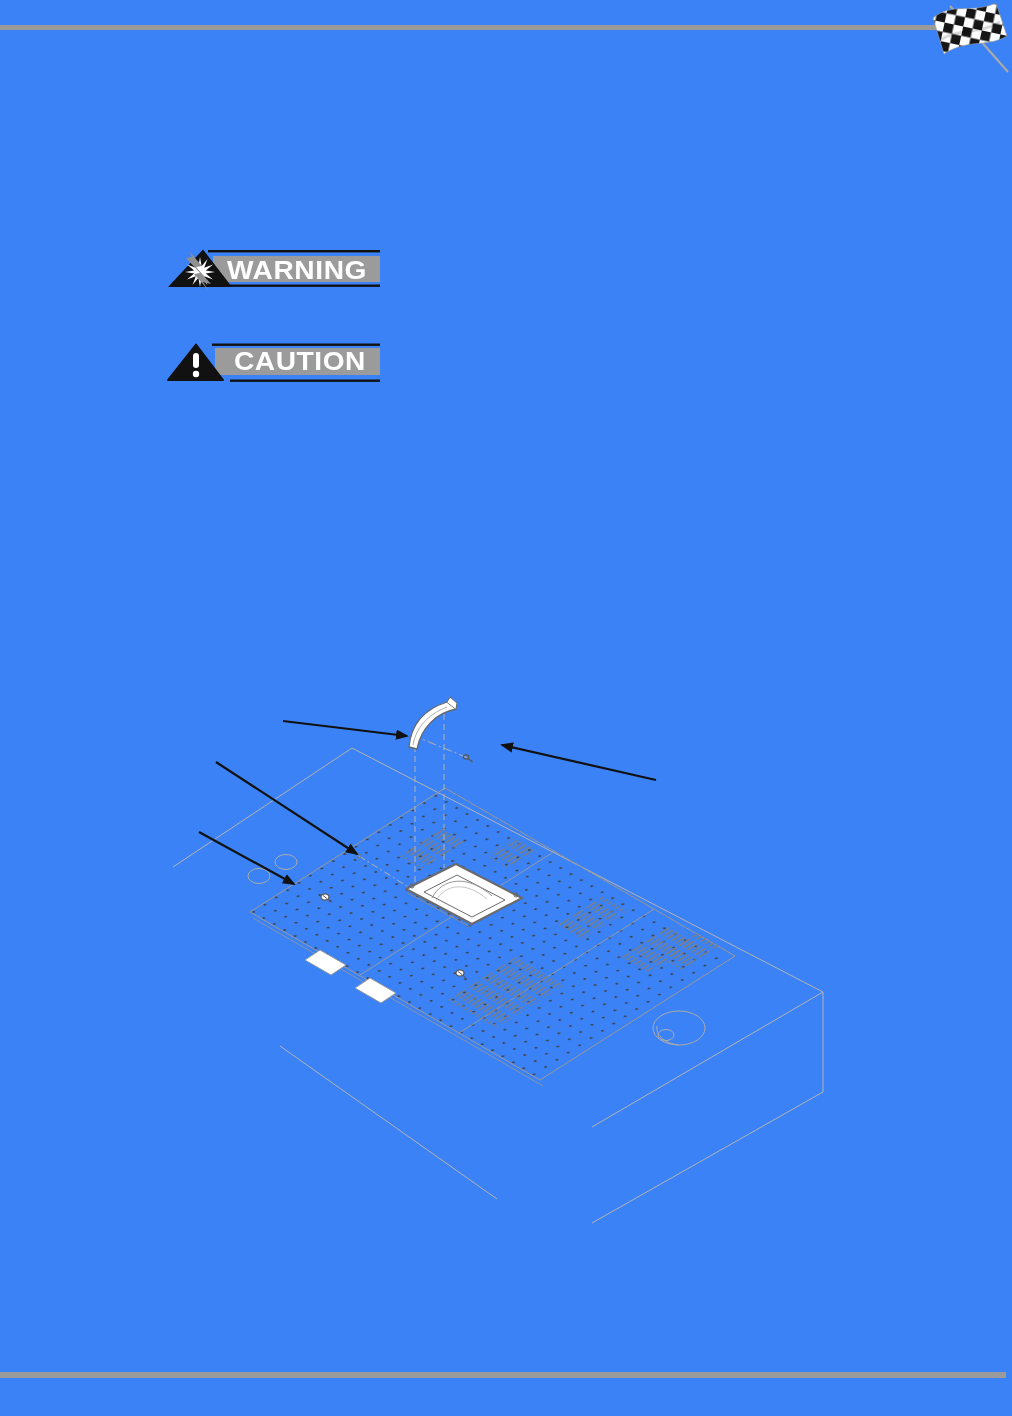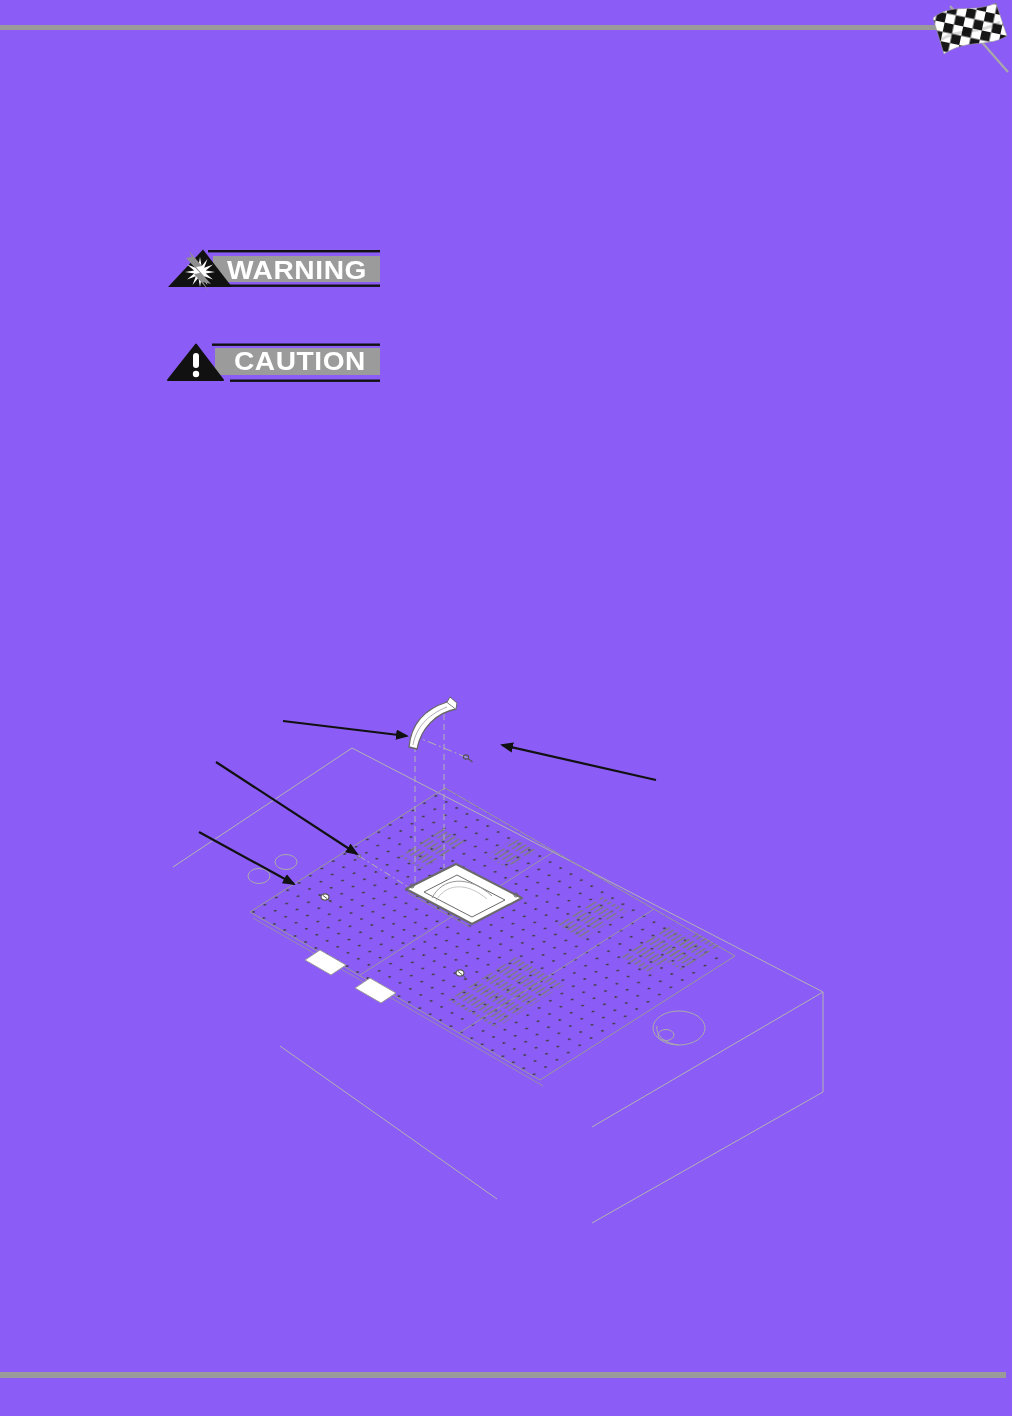--- a/index.html
+++ b/index.html
@@ -1,16 +1,16 @@
 <!DOCTYPE html>
 <html><head>
 <meta charset="utf-8">
 <style>
   html,body{margin:0;padding:0;background:#fff;}
-  .page{position:relative;width:1012px;height:1416px;background:#8b5cf6;overflow:hidden;
+  .page{position:relative;width:1012px;height:1416px;background:#3b82f6;overflow:hidden;
         font-family:"Liberation Sans", sans-serif;}
   .rule{position:absolute;}
   .rule-top{left:0;top:25px;width:960px;height:5px;background:#9a9a9a;}
   .rule-bottom{left:0;top:1372px;width:1006px;height:6px;background:#9a9a9a;}
   .flag{position:absolute;left:930px;top:0;width:82px;height:76px;}
   .badge{position:absolute;width:218px;height:46px;}
   .badge-warning{left:166px;top:246px;}
   .badge-caution{left:166px;top:340px;}
   .figure{position:absolute;left:0;top:650px;width:1012px;height:640px;}
   svg{display:block;}

